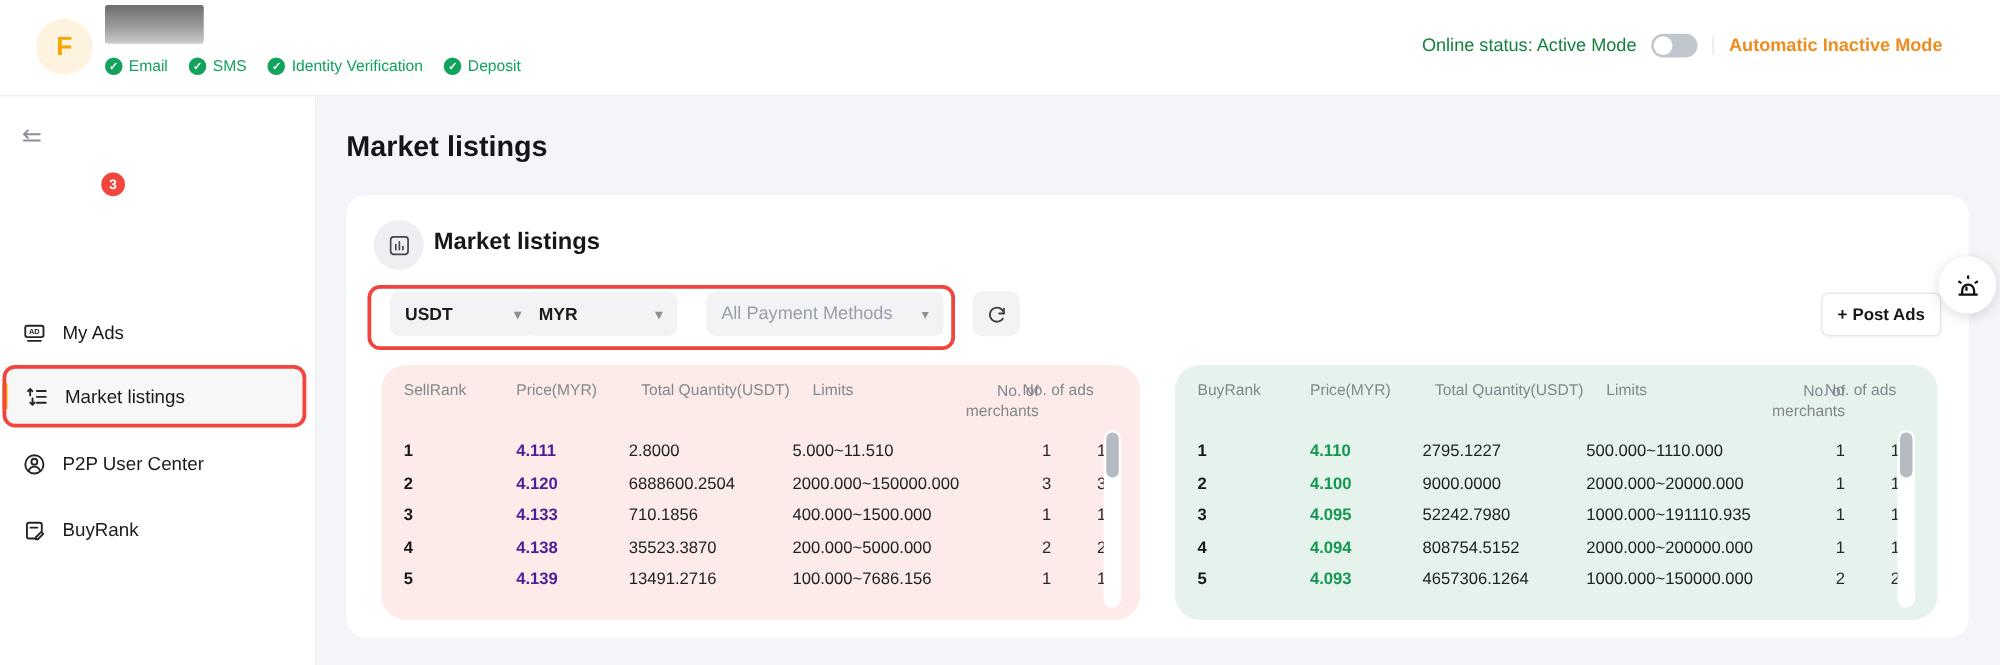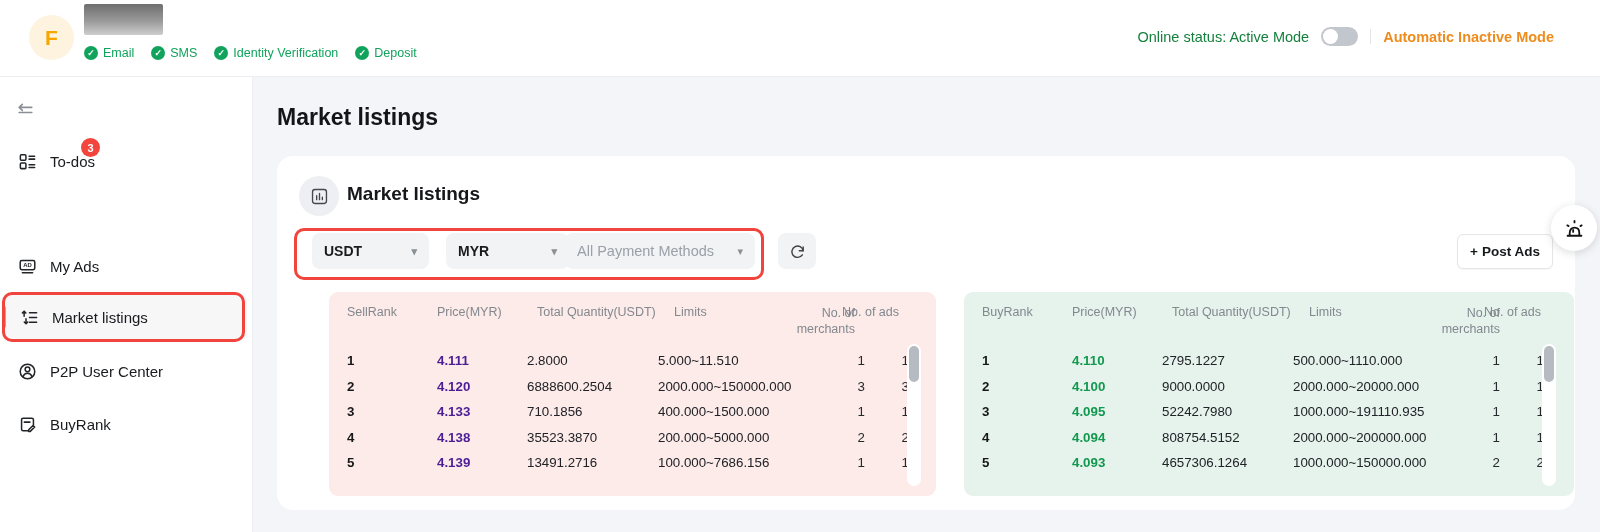--- a/index.html
+++ b/index.html
@@ -55,31 +55,31 @@
     background:#fff; border-radius:16px; }
   .card-head-icon { position:absolute; left:22px; top:20px; width:40px; height:40px; border-radius:50%;
     background:#edeff3; display:flex; align-items:center; justify-content:center; color:#44474d; }
   .card-title { position:absolute; left:70px; top:27px; font-size:19px; font-weight:bold; color:#16171a; }
 
   .dd { position:absolute; top:77px; height:36px; background:#f2f3f5; border-radius:8px;
     display:flex; align-items:center; justify-content:space-between; padding:0 12px;
     font-size:14px; font-weight:600; color:#1a1b1e; cursor:pointer; }
   .dd .caret { color:#8b9097; font-size:11px; margin-left:8px; }
   .dd-asset { left:35px; width:117px; }
-  .dd-fiat { left:169px; width:123px; }
+  .dd-fiat { left:142px; width:123px; }
   .dd-payment { left:288px; width:190px; font-weight:400; font-size:14.5px; color:#9aa0a8; }
   .refresh-btn { position:absolute; left:501px; top:77px; width:38px; height:36px; background:#f2f3f5;
     border-radius:8px; display:flex; align-items:center; justify-content:center; color:#3f4248; cursor:pointer; }
   .post-ads { position:absolute; left:1180px; top:78px; width:96px; height:35px; background:#fff;
     border:1px solid #e3e5e9; border-radius:6px; box-shadow:0 1px 2px rgba(0,0,0,.04);
     display:flex; align-items:center; justify-content:center; gap:4px;
     font-size:13.5px; font-weight:bold; color:#17181a; cursor:pointer; }
 
   
-  .mtable { position:absolute; top:136px; height:204px; border-radius:9px;margin-left:24px; }
+  .mtable { position:absolute; top:136px; height:204px; border-radius:20px; }
   .mtable.sell { left:28px; width:607px; background:#fcebe9; }
   .mtable.buy  { left:663px; width:610px; background:#e6f2ec; }
   .t-header { position:absolute; top:13px; left:0; right:0; display:grid;
     grid-template-columns:90px 90px 131px 150px; padding-left:18px;
     font-size:12.5px; color:#83888f; }
   .t-header .h-qty { padding-left:10px; }
   .t-header .h-limits { padding-left:16px; }
   .h-merch { position:absolute; top:13px; width:72px; text-align:right;
     font-size:12.5px; color:#83888f; line-height:16px; }
   .sell .h-merch { right:81px; } .buy .h-merch { right:74px; }
@@ -137,30 +137,20 @@
 
 <div class="sidebar">
   <span class="collapse-btn">
     <svg width="19" height="19" viewBox="0 0 24 24" fill="none" stroke="currentColor" stroke-width="2" stroke-linecap="round" stroke-linejoin="round">
       <path d="M4 8h16M8 4.2 4 8l4 3.8M4 14.5h16"></path>
     </svg>
   </span>
 
   <div class="todo-badge">3</div>
 
-  <div class="side-item" style="top:61px;">
-    <span class="ic">
-      <svg width="19" height="19" viewBox="0 0 24 24" fill="none" stroke="currentColor" stroke-width="1.9" stroke-linejoin="round">
-        <rect x="3" y="3.5" width="7" height="7" rx="1.2"></rect>
-          <rect x="3" y="14" width="7" height="7" rx="1.2"></rect>
-        <path stroke-linecap="round" d="M14 5.5h7M14 9h7M14 16h7M14 19.5h7"></path>
-      </svg>
-    </span>
-    <span>To-dos</span>
-  </div>
 
 
   <div class="side-item" style="top:166px;text-align:right;">
     <span class="ic">
       <svg width="19" height="19" viewBox="0 0 24 24" fill="none" stroke="currentColor" stroke-width="1.9" stroke-linejoin="round">
         <rect x="2.8" y="4.5" width="18.4" height="11.5" rx="2"></rect>
         <text x="12" y="13.2" text-anchor="middle" font-size="7.5" font-weight="bold" fill="currentColor" stroke="none" font-family="Liberation Sans, sans-serif">AD</text>
         <path stroke-linecap="round" d="M5.5 19.8h13"></path>
       </svg>
     </span>

